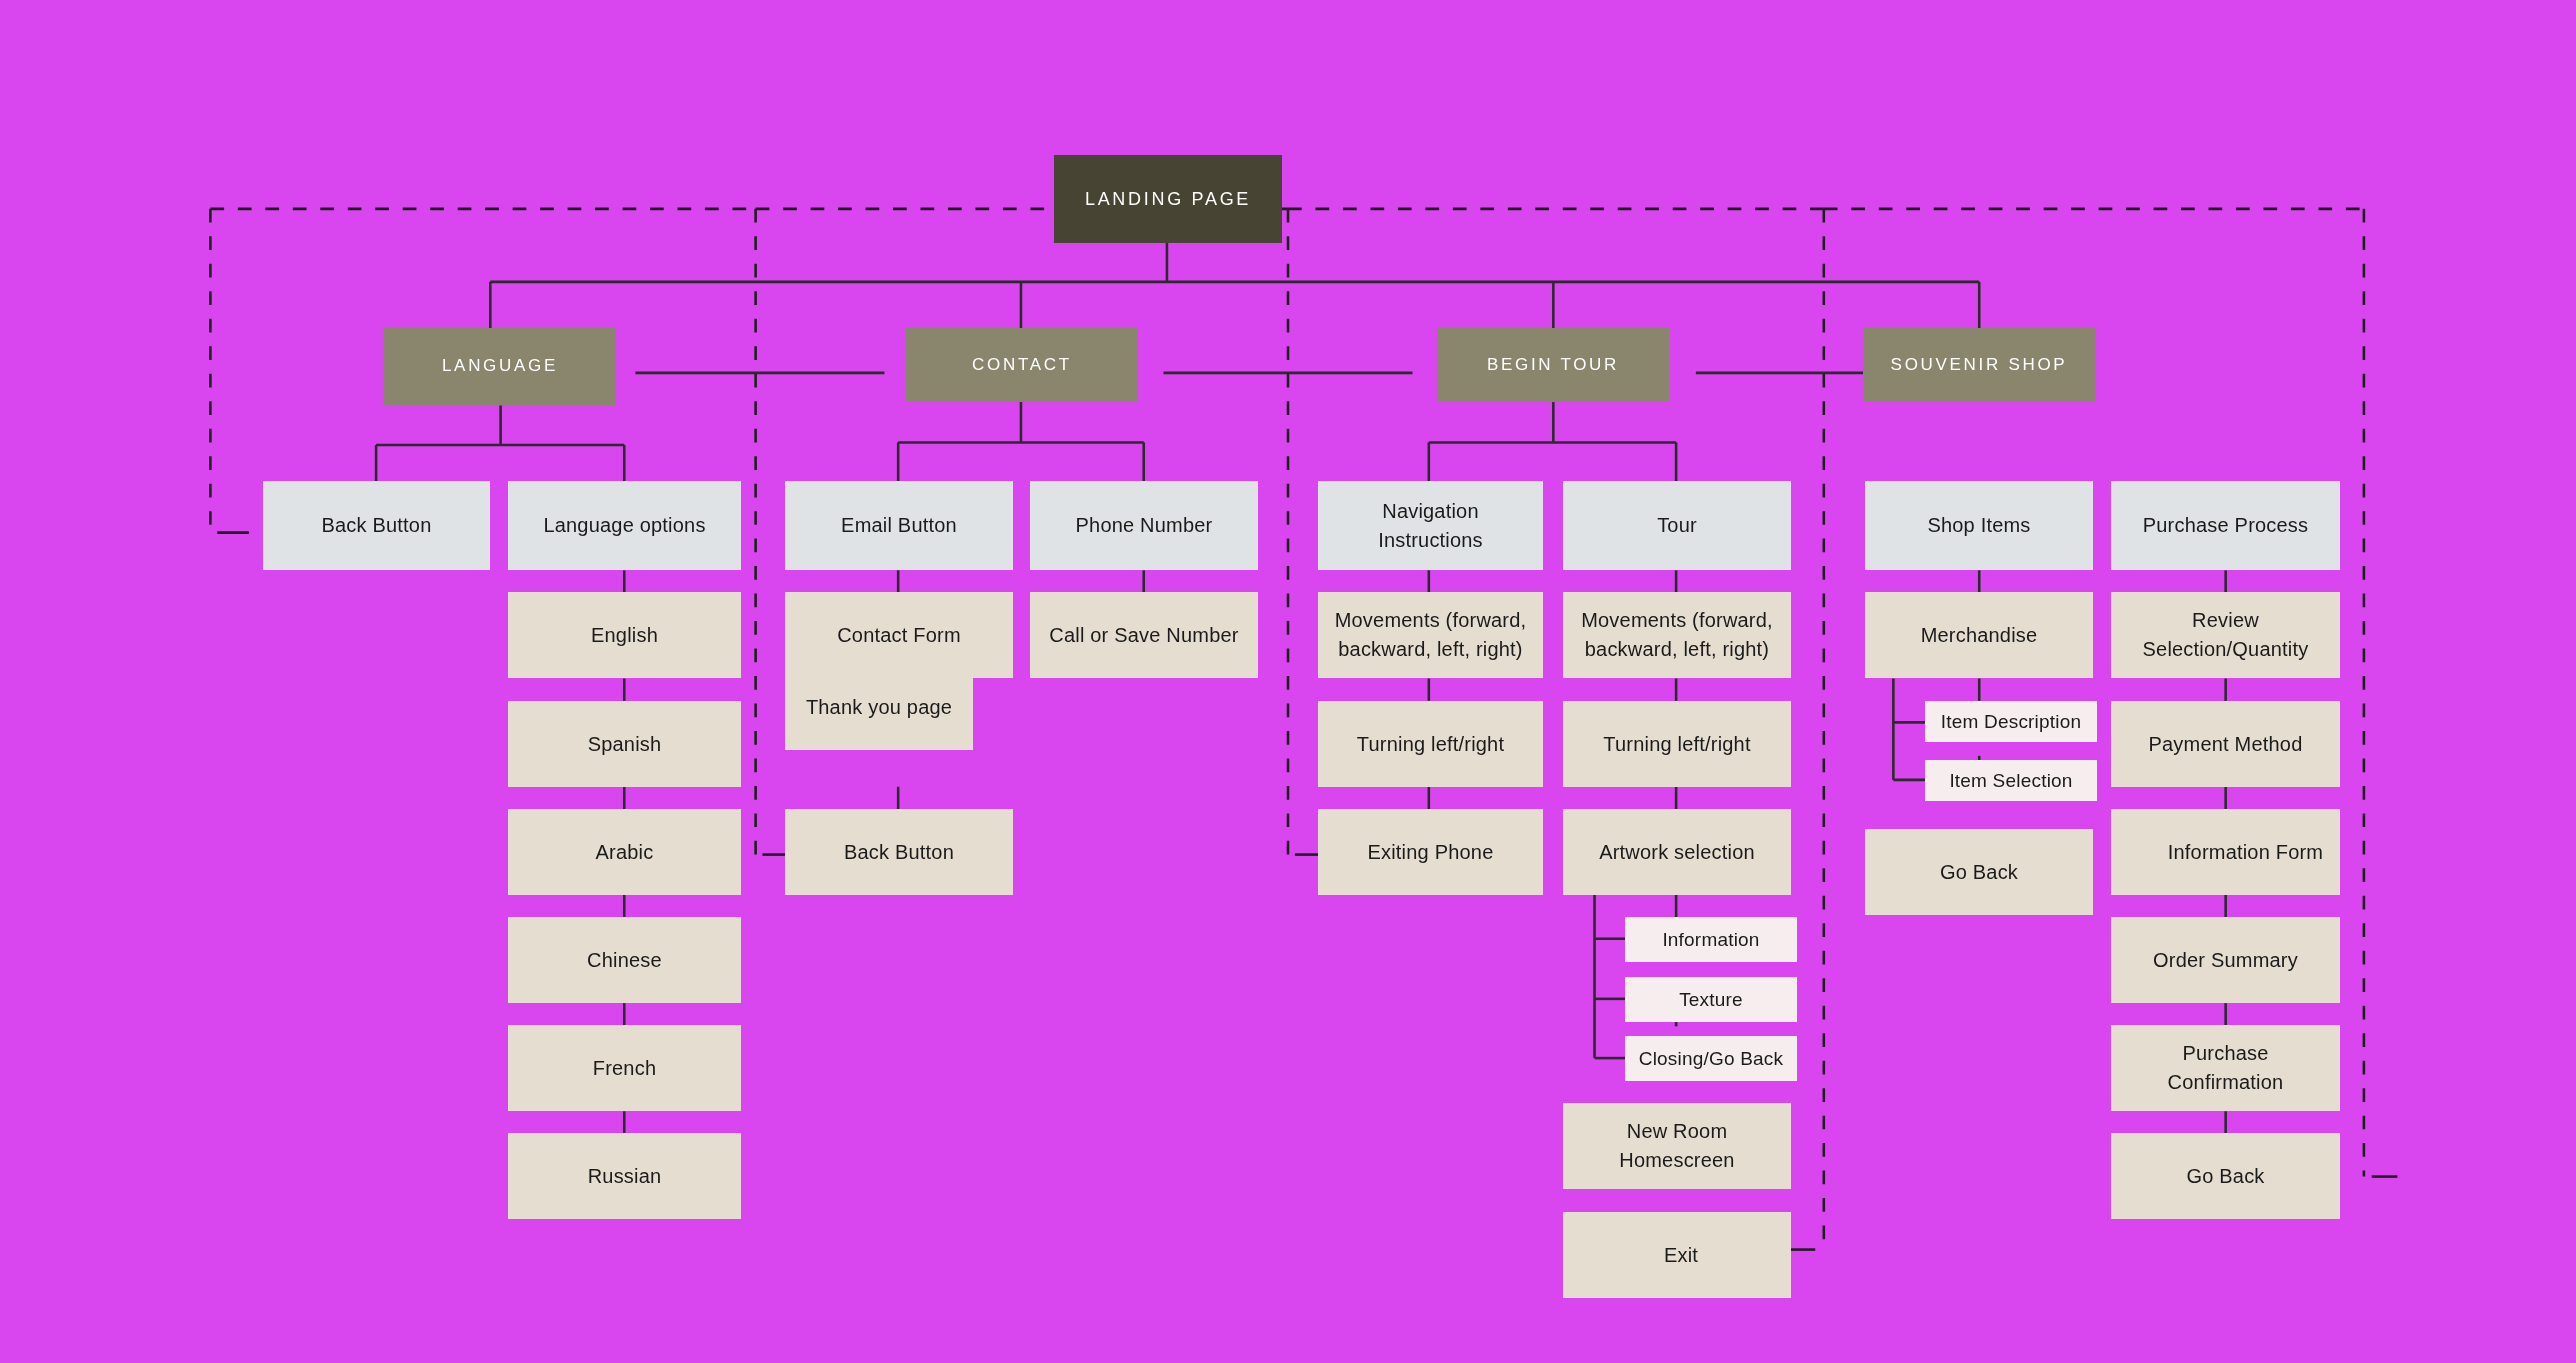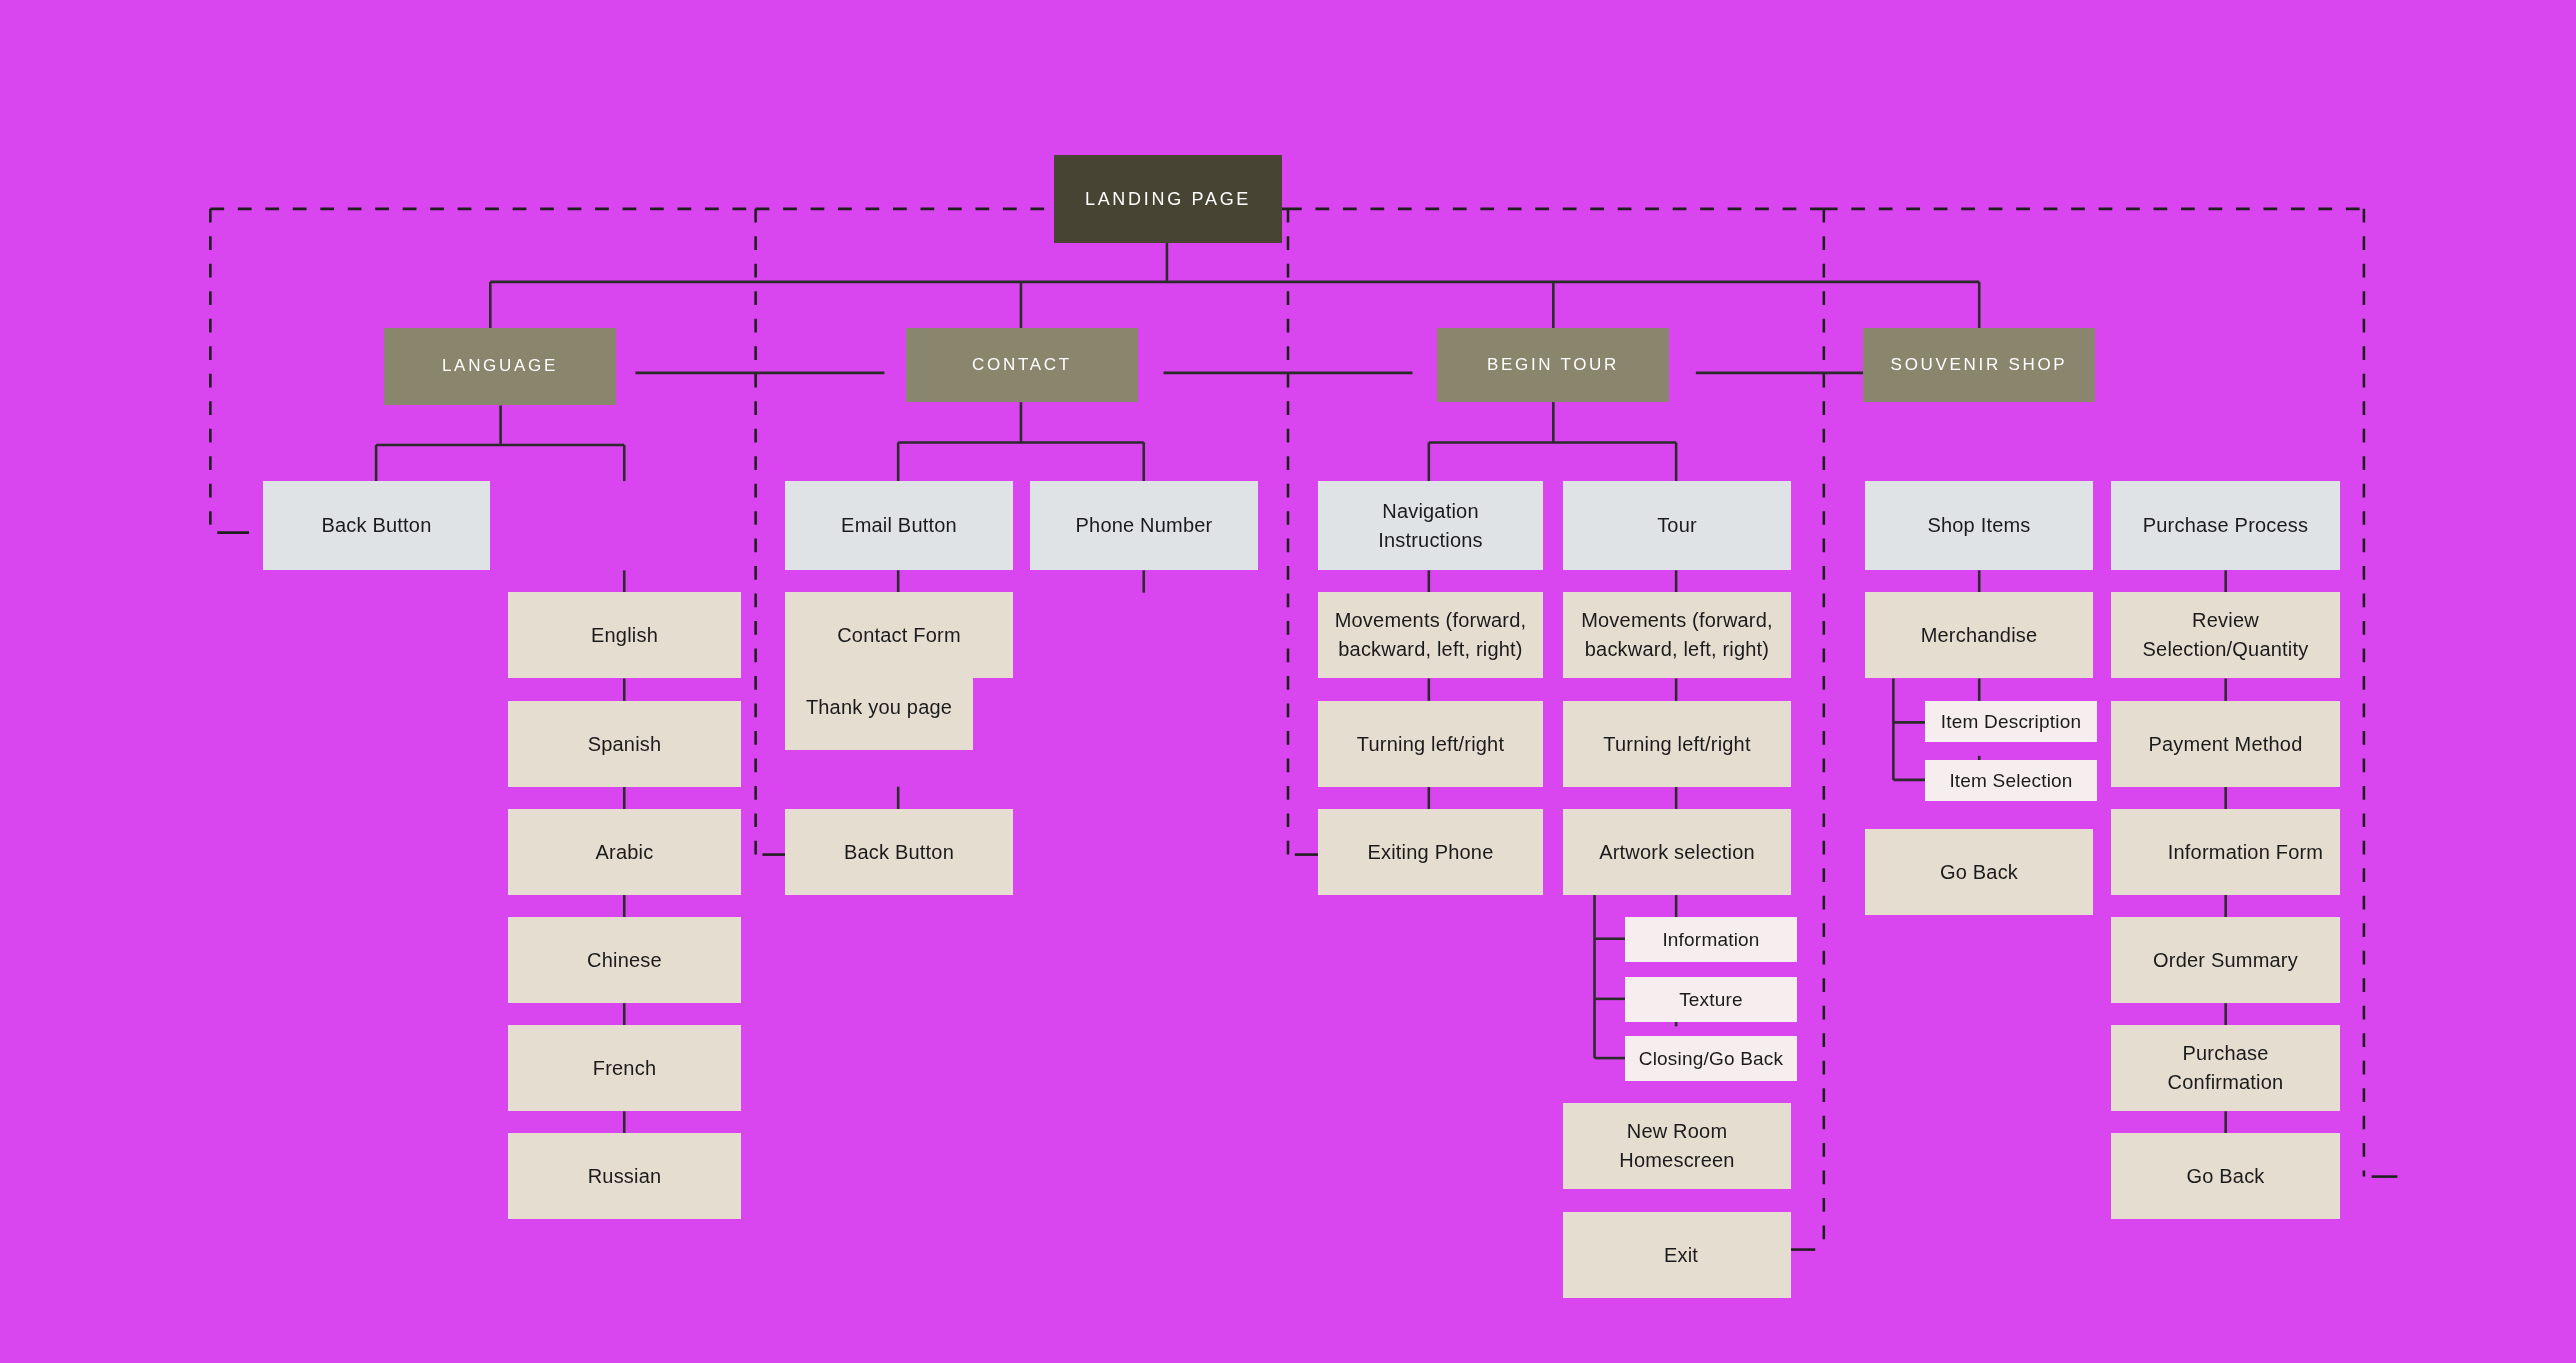--- a/index.html
+++ b/index.html
@@ -134,20 +134,23 @@
     <span>BEGIN TOUR</span>
   </div>
   <div class="node lvl-sec" style="left:1863px;top:328px;width:232px;height:74px;">
     <span>SOUVENIR SHOP</span>
   </div>
 
   <div class="node lvl-head" style="left:263px;top:481px;width:227px;height:89px;">
     <span>Back Button</span>
   </div>
 
+  <div class="node lvl-head" style="left:508px;top:481px;width:233px;height:89px;">
+    <span>Language options</span>
+  </div>
   <div class="node lvl-item" style="left:508px;top:592px;width:233px;height:86px;">
     <span>English</span>
   </div>
   <div class="node lvl-item" style="left:508px;top:701px;width:233px;height:86px;">
     <span>Spanish</span>
   </div>
   <div class="node lvl-item" style="left:508px;top:809px;width:233px;height:86px;">
     <span>Arabic</span>
   </div>
   <div class="node lvl-item" style="left:508px;top:917px;width:233px;height:86px;">
@@ -169,20 +172,23 @@
   <div class="node lvl-item" style="left:785px;top:664px;width:188px;height:86px;">
     <span>Thank you page</span>
   </div>
   <div class="node lvl-item" style="left:785px;top:809px;width:228px;height:86px;">
     <span>Back Button</span>
   </div>
 
   <div class="node lvl-head" style="left:1030px;top:481px;width:228px;height:89px;">
     <span>Phone Number</span>
   </div>
+  <div class="node lvl-item" style="left:1030px;top:592px;width:228px;height:86px;">
+    <span>Call or Save Number</span>
+  </div>
 
   <div class="node lvl-head" style="left:1318px;top:481px;width:225px;height:89px;">
     <span>Navigation Instructions</span>
   </div>
   <div class="node lvl-item" style="left:1318px;top:592px;width:225px;height:86px;">
     <span>Movements (forward, backward, left, right)</span>
   </div>
   <div class="node lvl-item" style="left:1318px;top:701px;width:225px;height:86px;">
     <span>Turning left/right</span>
   </div>

